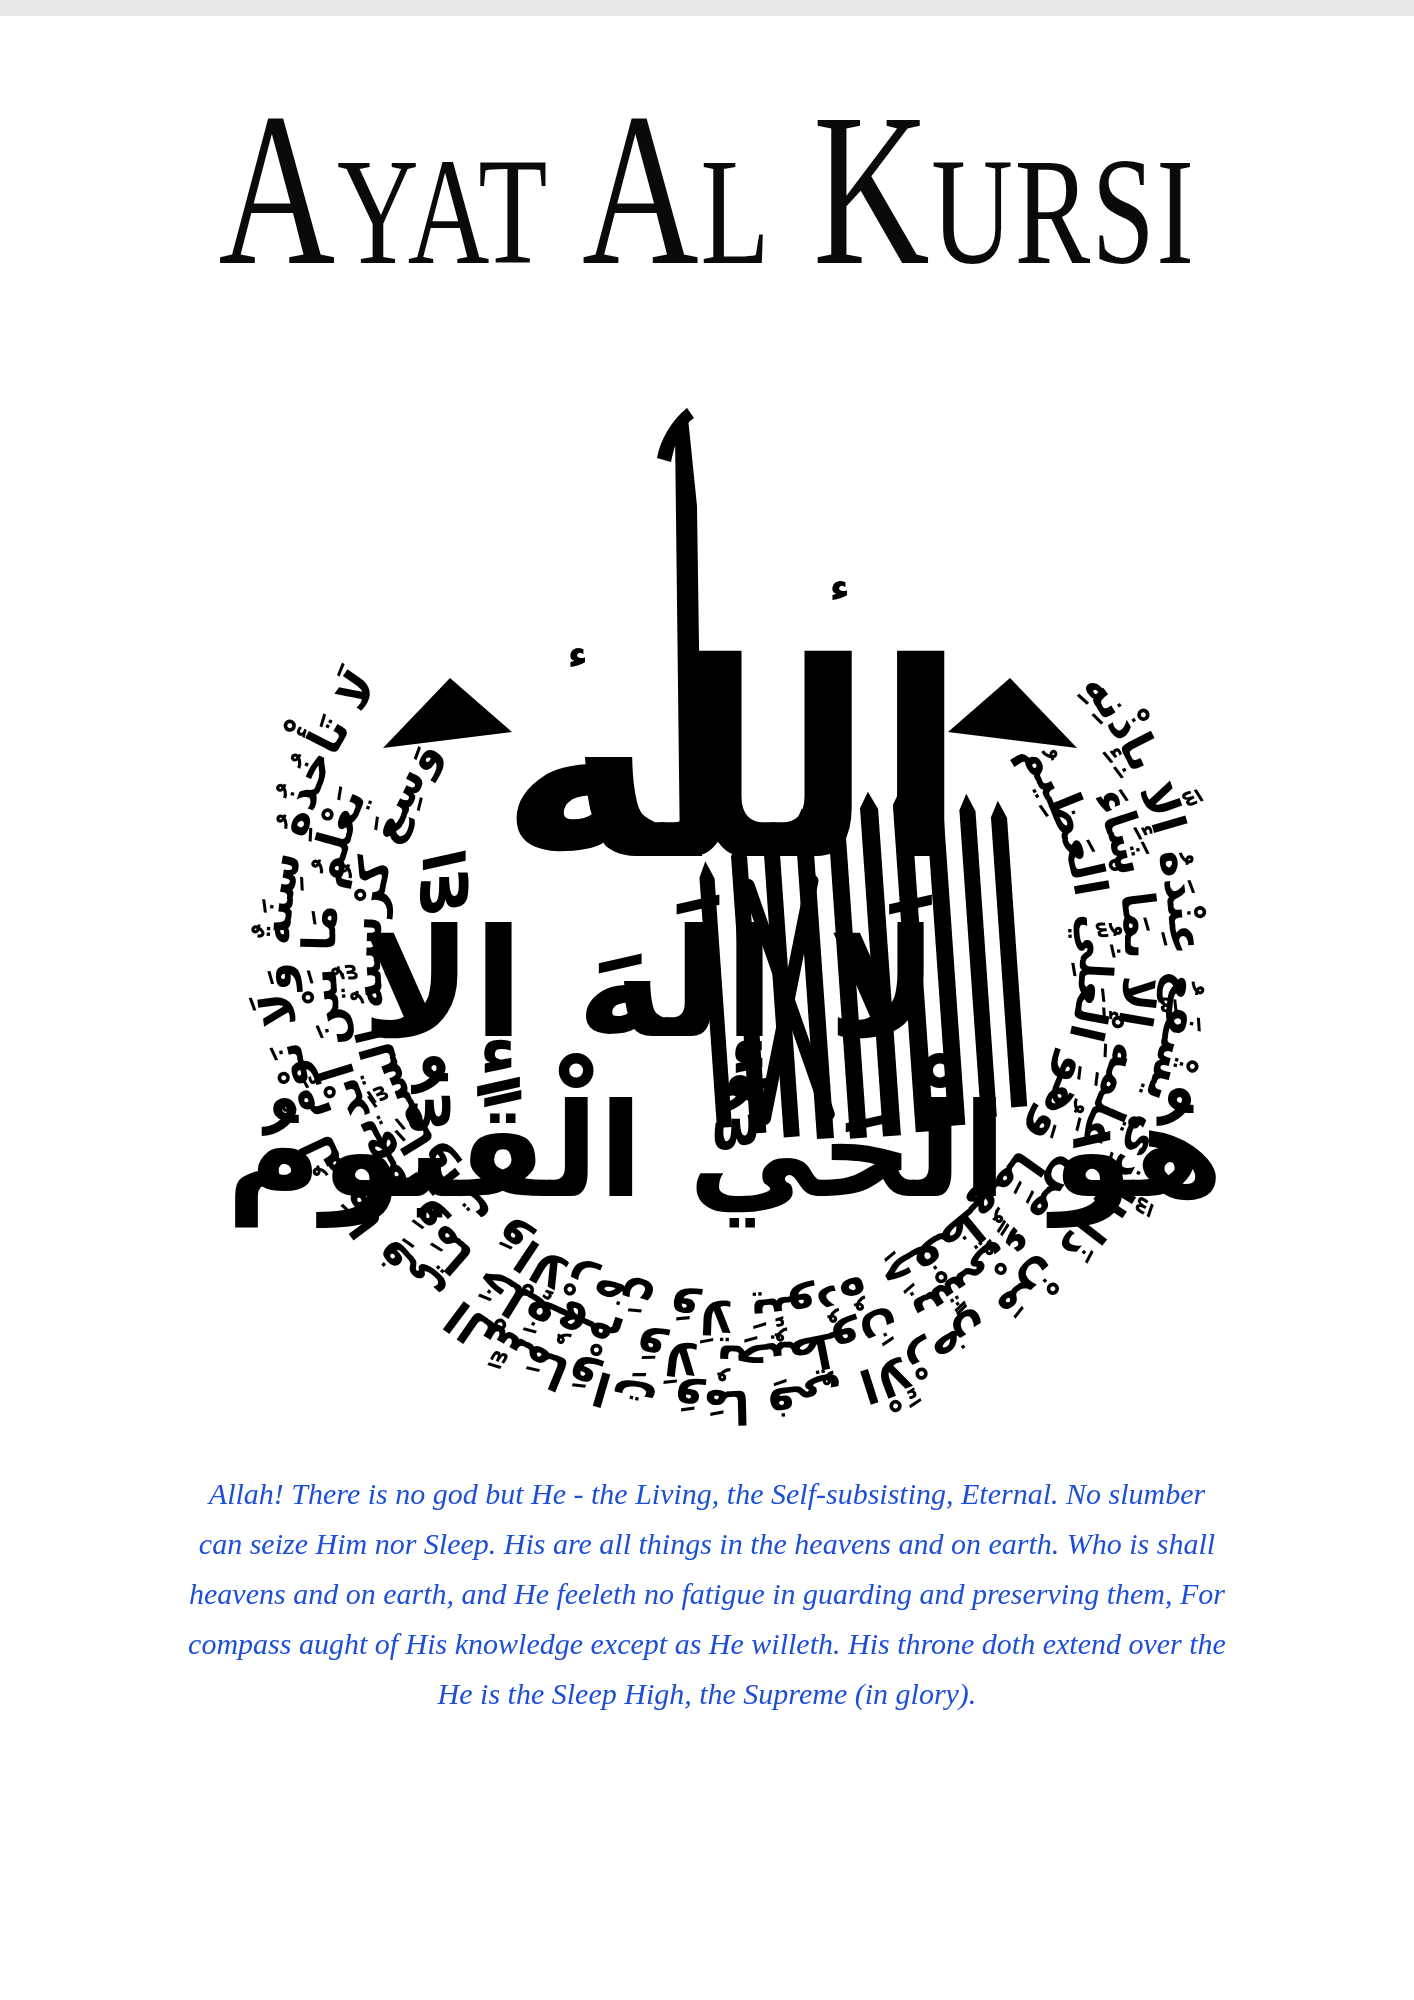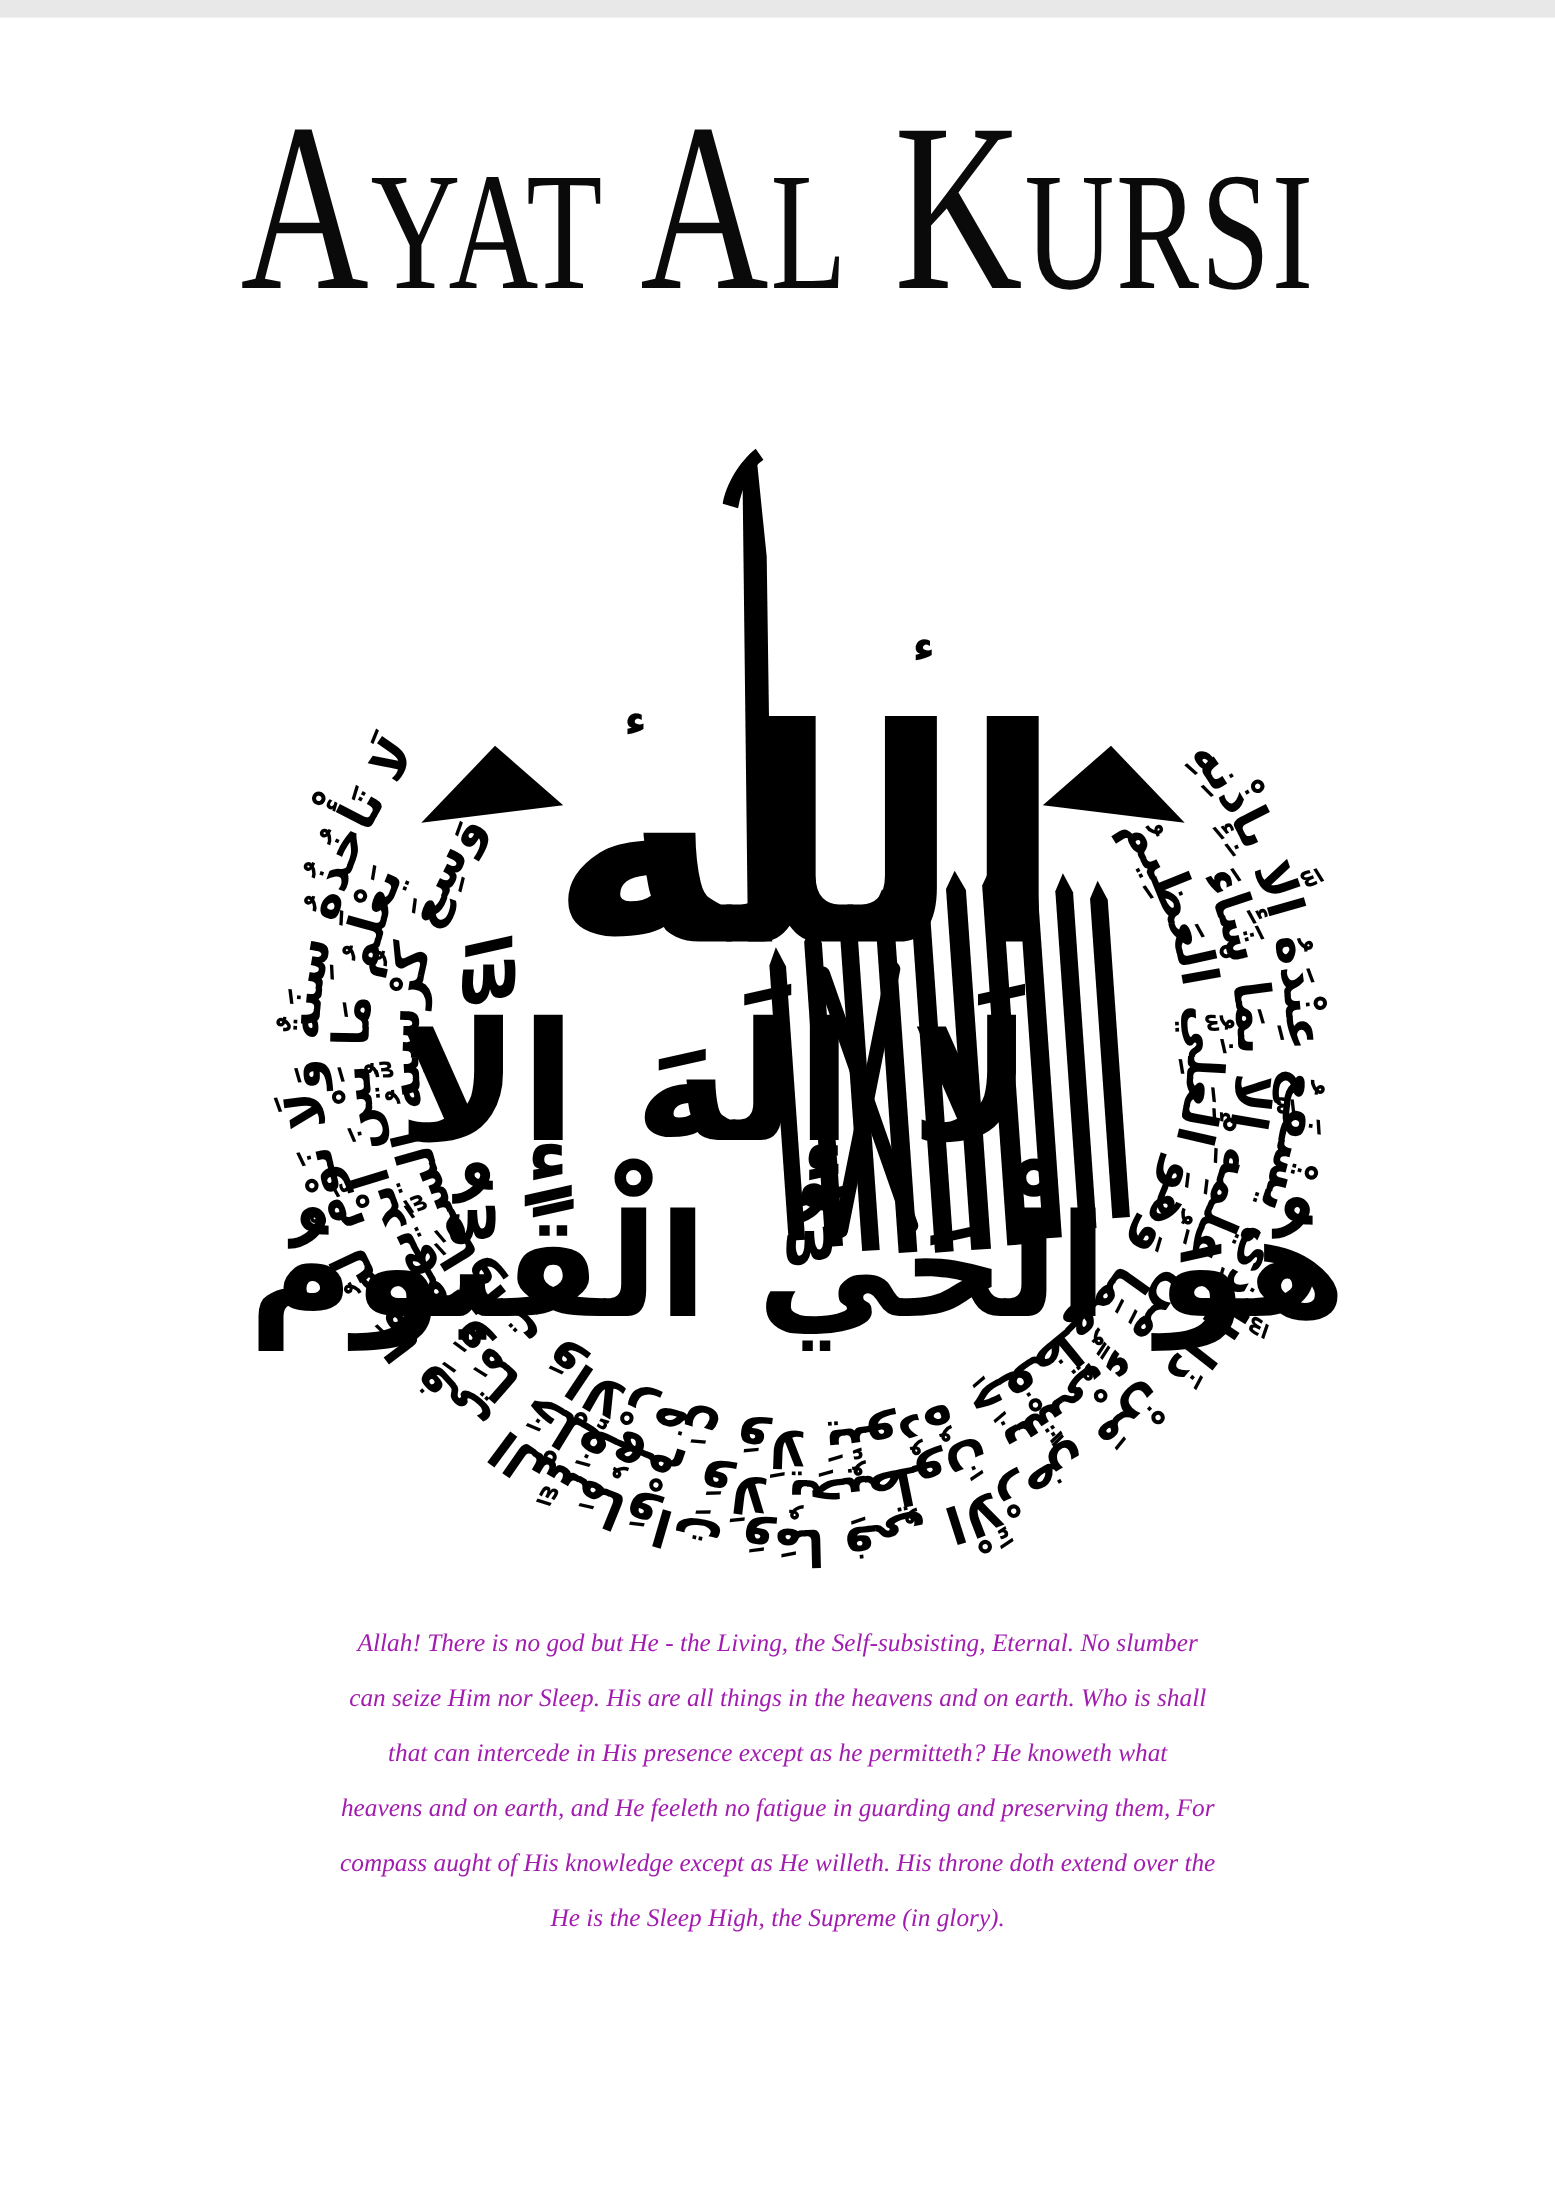--- a/index.html
+++ b/index.html
@@ -51,24 +51,24 @@
   .mark-t{font-size:40px;}
   
   .translation{
     position:absolute;
     top:1453px;left:0;width:100%;
     text-align:center;
   }
   .translation .tline{
     font-family:"Liberation Serif", serif;
     font-style:italic;
-    font-size:23px;
+    font-size:30px;
     line-height:50px;
     white-space:nowrap;
-    color:#a21caf;
+    color:#1d4ed8;
   }
 </style>
 </head>
 <body>
 
 <main class="page">
 
   <h1 class="title">Ayat Al Kursi</h1>
 
   <figure class="medallion">
@@ -116,19 +116,18 @@
       </g>
 
       <text class="ar center-l1" x="500" y="640" text-anchor="middle">لَا إِلَهَ إِلَّا</text>
       <text class="ar center-l2" x="575" y="800" text-anchor="middle">هُوَ الْحَيُّ الْقَيُّومُ</text>
     </svg>
   </figure>
 
   <section class="translation">
     <div class="tline">Allah! There is no god but He - the Living, the Self-subsisting, Eternal. No slumber</div>
     <div class="tline">can seize Him nor Sleep. His are all things in the heavens and on earth. Who is shall</div>
-    <div class="tline">that can intercede in His presence except as he permitteth? He knoweth what</div>
     <div class="tline">heavens and on earth, and He feeleth no fatigue in guarding and preserving them, For</div>
     <div class="tline">compass aught of His knowledge except as He willeth. His throne doth extend over the</div>
     <div class="tline">He is the Sleep High, the Supreme (in glory).</div>
   </section>
 
 </main>
 
 </body></html>

